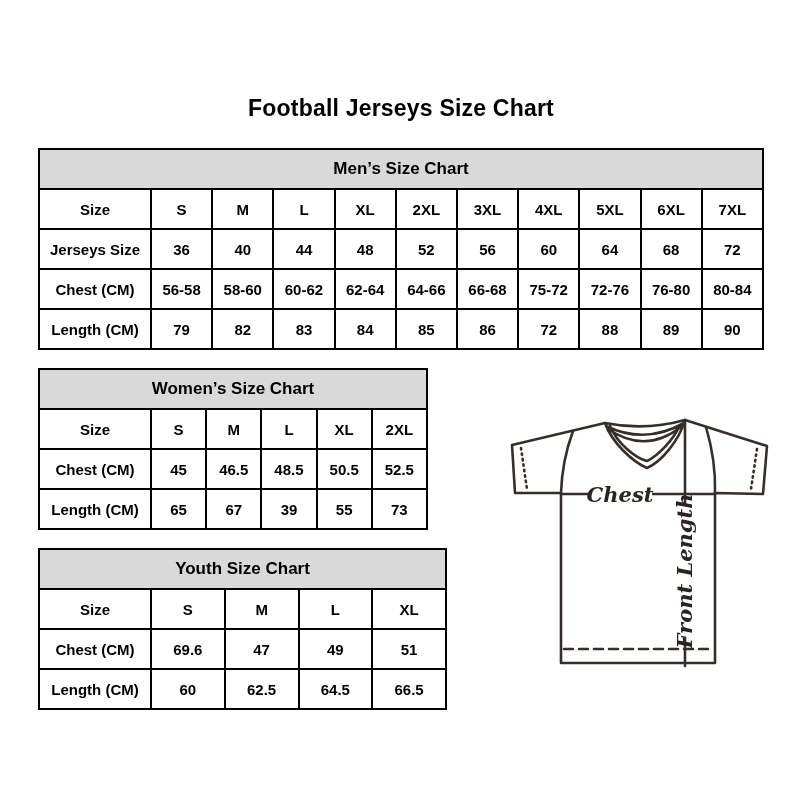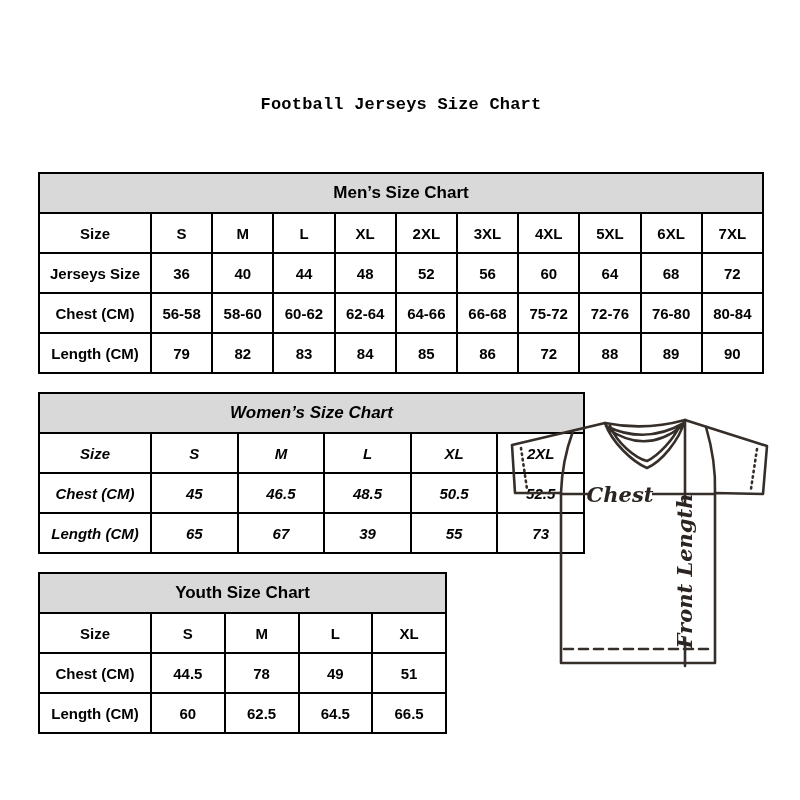--- a/index.html
+++ b/index.html
@@ -13,34 +13,32 @@
   }
   :root {
     --header-fill:#d9d9d9;
     --border:#000000;
     --jline:#362e29;
   }
   .title {
     position:absolute;
     left:38px; top:95px; width:726px;
     text-align:center;
-    font-size:17px;
+    font-size:23px;
     font-weight:bold;
     letter-spacing:0.2px;
-    font-family:Liberation Mono, monospace;
   }
   .table-host { position:absolute; }
   .table-host.mens   { left:38px; top:148px; width:726px; }
-  .table-host.womens { left:38px; top:368px; width:547px;font-style:italic; }
+  .table-host.womens { left:38px; top:368px; width:390px; }
   .table-host.youth  { left:38px; top:548px; width:409px; }
   table.size-table {
     width:100%;
     border-collapse:collapse;
     table-layout:fixed;
-    margin-top:24px;
   }
   table.size-table th {
     background:var(--header-fill);
     border:2px solid var(--border);
     height:40px;
     font-size:17px;
     font-weight:bold;
     text-align:center;
   }
   table.size-table td {
@@ -199,22 +197,22 @@
         </tr>
         <tr>
           <td>Size</td>
           <td>S</td>
           <td>M</td>
           <td>L</td>
           <td>XL</td>
         </tr>
         <tr>
           <td>Chest (CM)</td>
-          <td>44.5</td>
-          <td>78</td>
+          <td>69.6</td>
+          <td>47</td>
           <td>49</td>
           <td>51</td>
         </tr>
         <tr>
           <td>Length (CM)</td>
           <td>60</td>
           <td>62.5</td>
           <td>64.5</td>
           <td>66.5</td>
         </tr>

